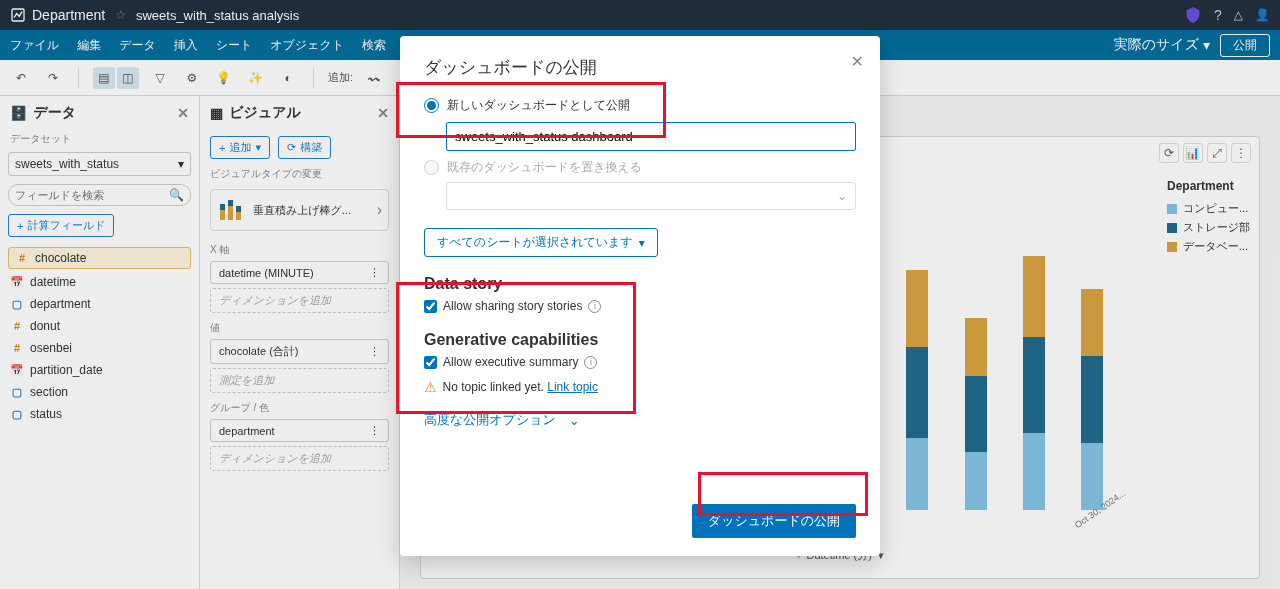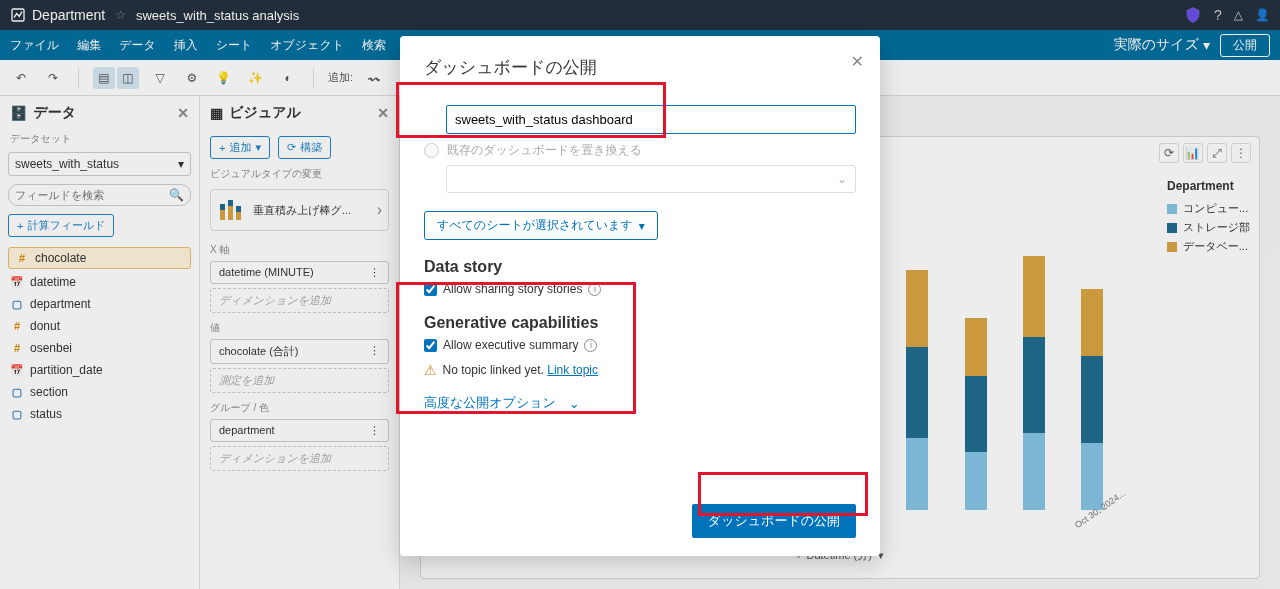--- a/index.html
+++ b/index.html
@@ -42,21 +42,21 @@
 .ftype.num { color: #d68c0f; }
 .ftype.date { color: #777; }
 .ftype.str { color: #3b82c8; }
 .field-item.selected { background: #fff3dc; border: 1px solid #e8bd6b; border-radius: 3px; margin: 2px 8px; padding: 3px 6px; }
 
 .vis-btns { display: flex; gap: 8px; padding: 6px 10px; }
 .vis-btn { border: 1px solid #1d82c8; color: #1d82c8; border-radius: 3px; padding: 3px 8px; font-size: 11px; display: flex; align-items: center; gap: 4px; }
 .vistype { margin: 6px 10px; border: 1px solid #ddd; border-radius: 4px; padding: 6px; display: flex; align-items: center; gap: 8px; }
 .vistype-icon { width: 28px; height: 28px; }
 .section-label { font-size: 10px; color: #888; padding: 6px 10px 2px; }
-.well { margin: 2px 10px; border: 1px solid #ccc; border-radius: 3px; padding: 4px 8px; font-size: 11px; display: flex; justify-content: space-between; align-items: flex-start; }
+.well { margin: 2px 10px; border: 1px solid #ccc; border-radius: 3px; padding: 4px 8px; font-size: 11px; display: flex; justify-content: space-between; align-items: center; }
 .well.placeholder { border-style: dashed; color: #aaa; font-style: italic; }
 
 .canvas { flex: 1; background: #f5f6f7; position: relative; padding: 16px; overflow: hidden; }
 .chart-box { position: absolute; left: 20px; top: 40px; right: 20px; bottom: 10px; background: #fff; border: 1px solid #d6d6d6; border-radius: 4px; }
 .chart-header { display: flex; justify-content: flex-end; padding: 6px 8px; gap: 4px; }
 .chart-ctrl { width: 20px; height: 20px; border: 1px solid #ddd; border-radius: 3px; display: flex; align-items: center; justify-content: center; color: #666; }
 .chart-body { display: flex; height: calc(100% - 70px); }
 .chart-area { flex: 1; position: relative; }
 .legend { width: 100px; padding: 10px 8px; font-size: 11px; }
 .legend-title { font-weight: 600; margin-bottom: 8px; font-size: 12px; }
@@ -343,20 +343,24 @@
       </div>
     </div>
   </div>
 </div>
 
 <div class="overlay">
   <div class="modal">
     <span class="modal-close">✕</span>
     <h2>ダッシュボードの公開</h2>
 
+    <div class="radio-row">
+      <input type="radio" checked="" style="">
+      <label>新しいダッシュボードとして公開</label>
+    </div>
     <input class="modal-input" value="sweets_with_status dashboard" style="">
 
     <div class="radio-row disabled" style="">
       <input type="radio" disabled="" style="">
       <label>既存のダッシュボードを置き換える</label>
     </div>
     <div class="replace-select">
         <span>⌄</span>
       </div>
 

